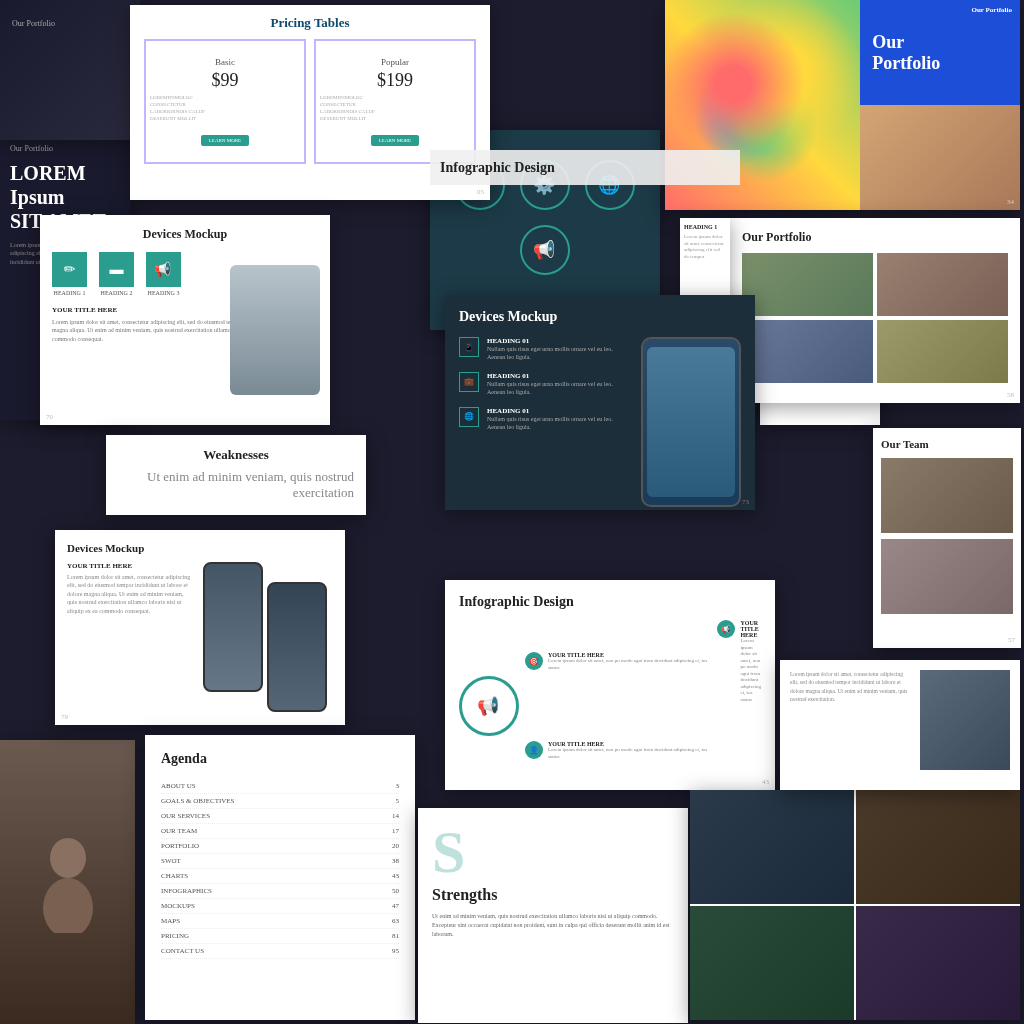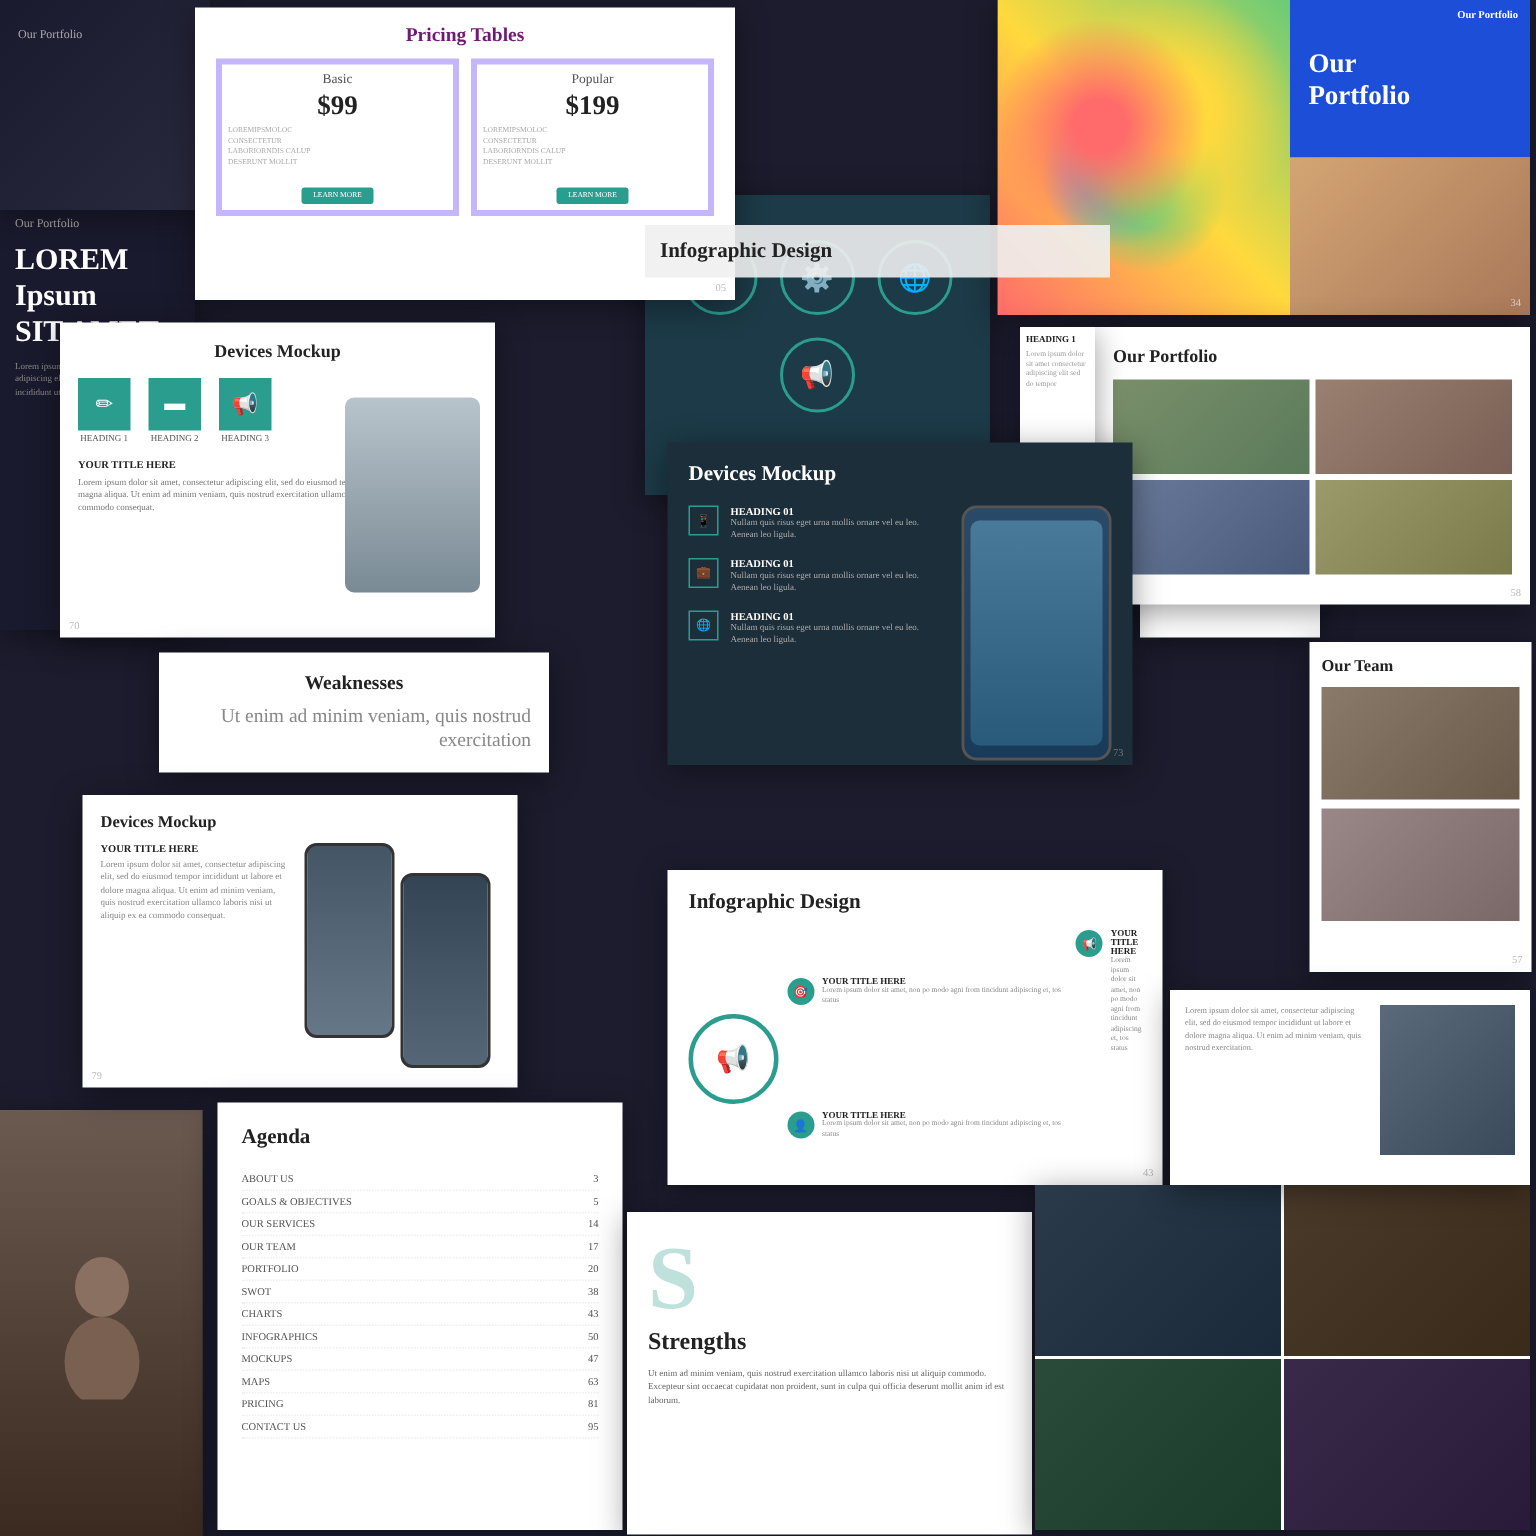--- a/index.html
+++ b/index.html
@@ -35,42 +35,42 @@
       left: 130px;
       width: 360px;
       height: 195px;
       z-index: 5;
       padding: 10px 14px;
     }
     .slide-pricing h2 {
       text-align: center;
       font-size: 13px;
       font-weight: bold;
-      color: #701a75;
+      color: #0c4a6e;
       margin-bottom: 8px;
     }
     .pricing-cols {
       display: flex;
       gap: 8px;
       justify-content: space-between;
     }
     .pricing-col {
       flex: 1;
       text-align: center;
-      border: 4px solid #c4b5fd;
-      padding: 4px 4px;
+      border: 2px solid #c4b5fd;
+      padding: 16px 4px;
     }
     .pricing-col .plan-name {
       font-size: 9px;
       color: #555;
       display: block;
     }
     .pricing-col .price {
       font-size: 18px;
-      font-weight: bold;
+      font-weight: normal;
       color: #222;
       display: block;
       margin: 3px 0;
     }
     .pricing-col .lorem-lines {
       font-size: 5px;
       color: #aaa;
       line-height: 1.4;
       text-align: left;
       margin-bottom: 6px;

